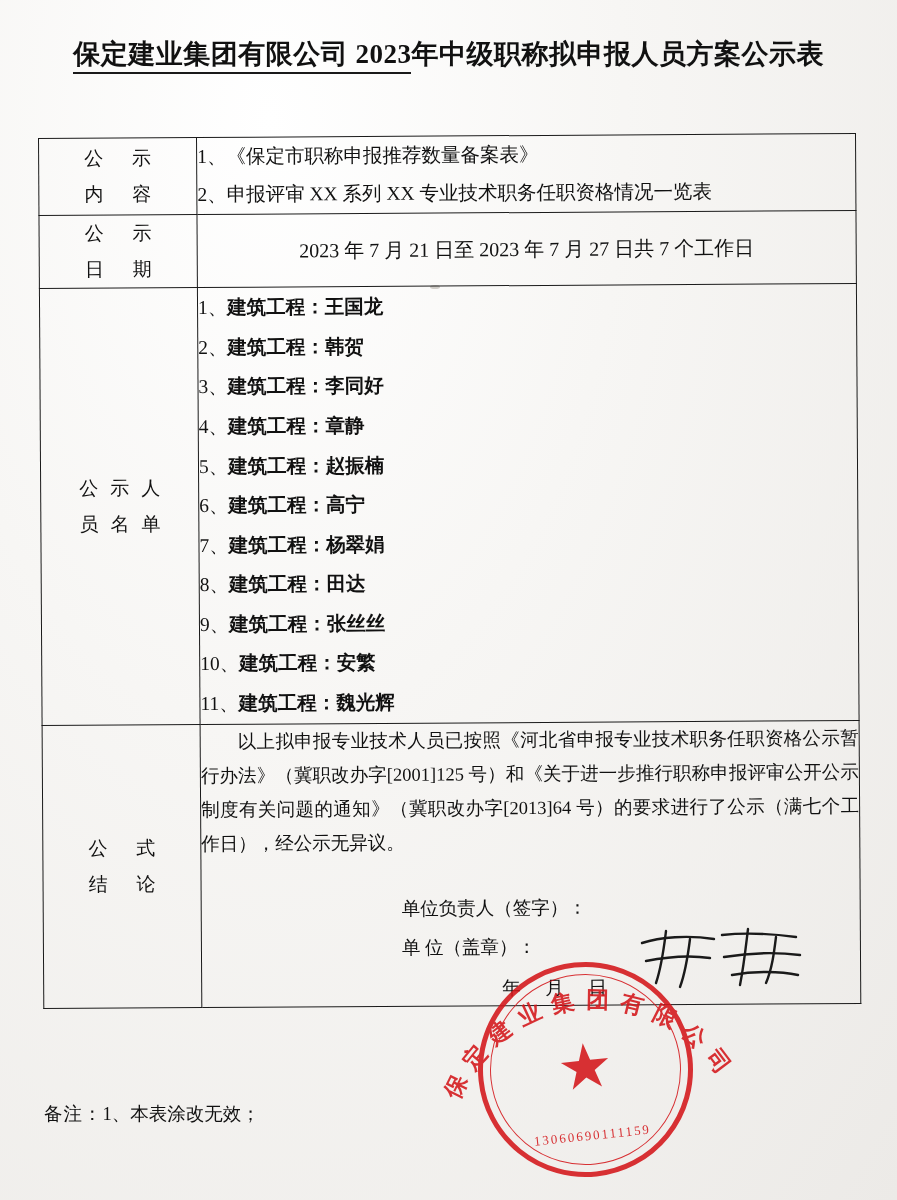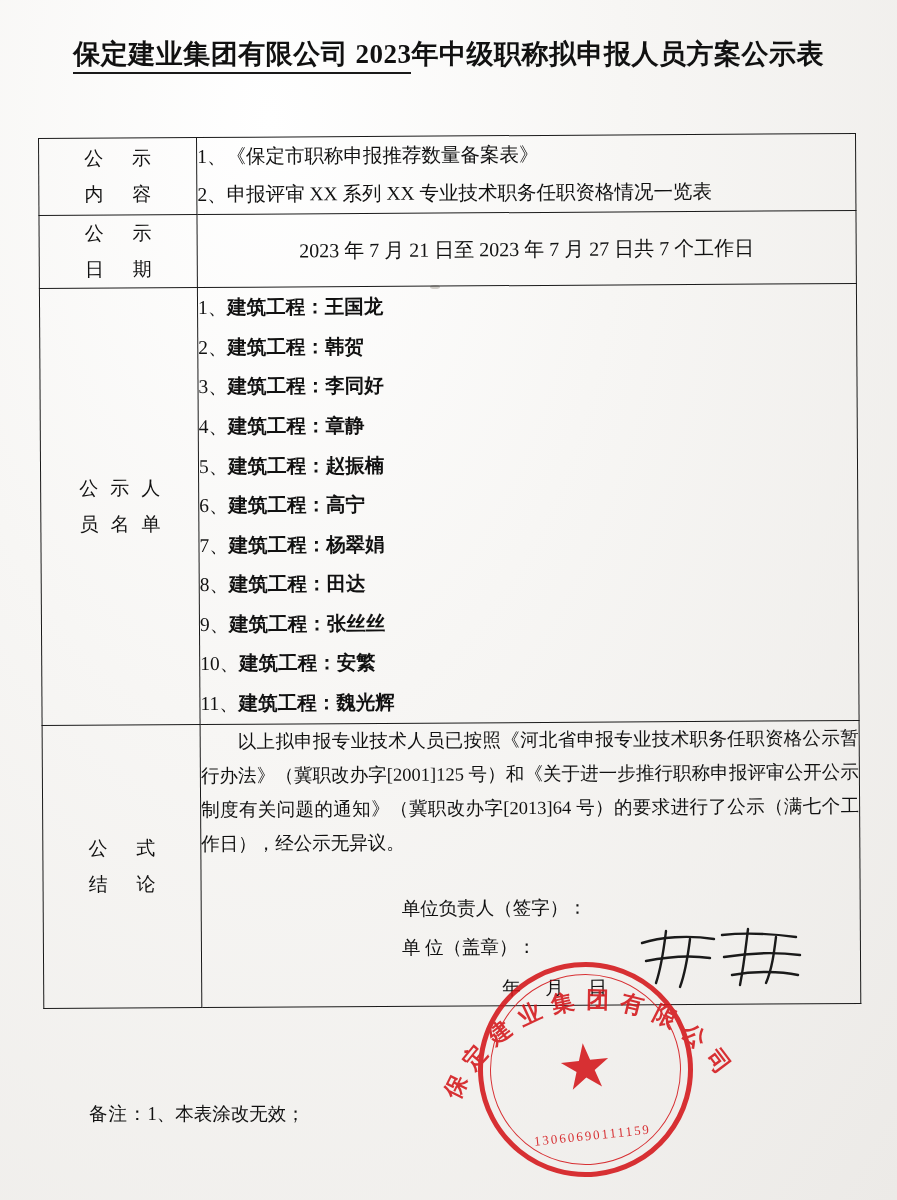--- a/index.html
+++ b/index.html
@@ -136,21 +136,21 @@
 
   
   .notes {
     position: absolute;
     left: 44px;
     top: 1098px;
     font-size: 18.5px;
     line-height: 1.75;
     width: 820px;
   }
-  .notes .nline { white-space: nowrap; margin-left: 45px; }
+  .notes .nline { white-space: nowrap; }
   .notes .nlabel { letter-spacing: 1px; }
 
   
   .seal {
     position: absolute;
     left: 478px;
     top: 962px;
     width: 215px;
     height: 215px;
     border-radius: 50%;

